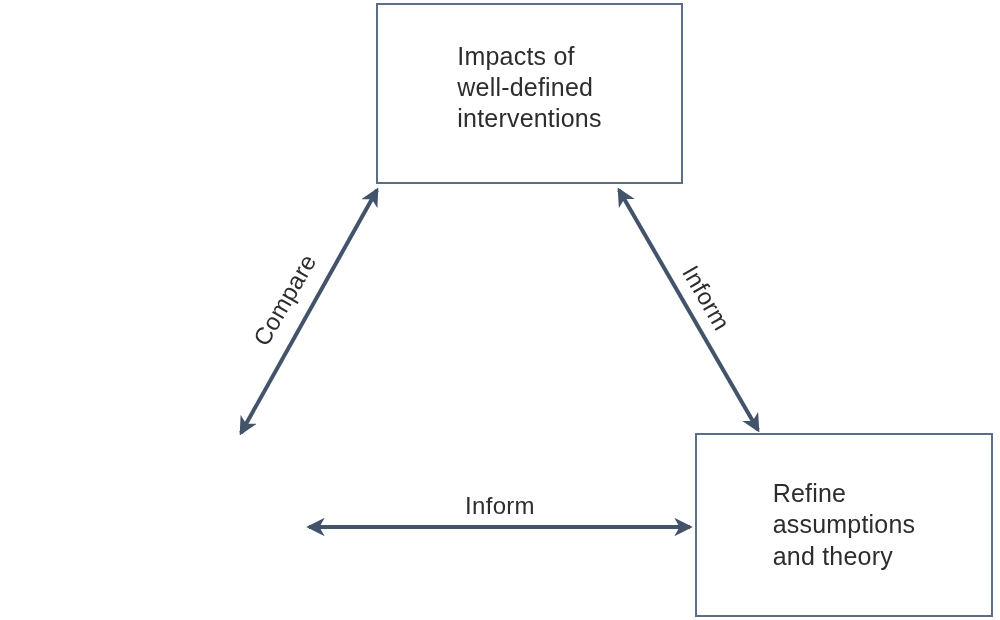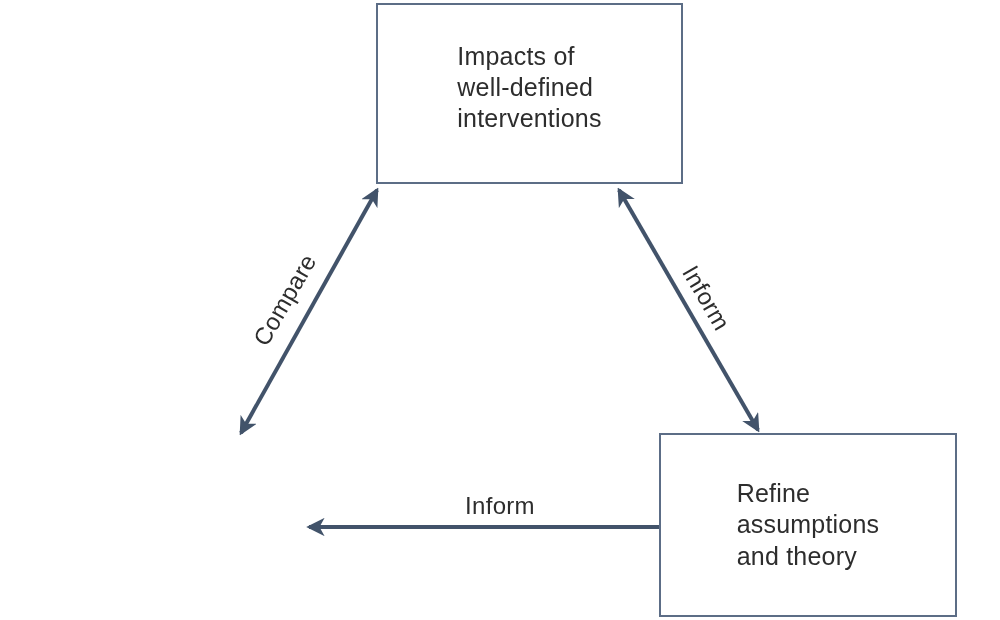--- a/index.html
+++ b/index.html
@@ -40,21 +40,21 @@
   .box-text {
     font-size: 25px;
     line-height: 1.25;
     color: var(--text, #2d2d2d);
     white-space: pre-line;
     text-align: left;
     letter-spacing: 0.2px;
   }
   .box-top          { left: 344px; top: 3px;   width: 307px; height: 181px; margin-left: 32px; }
   .box-bottom-left  { left: 2px;   top: 436px; width: 302px; height: 178px; }
-  .box-bottom-right { left: 659px; top: 433px; width: 298px; height: 184px; }
+  .box-bottom-right { left: 695px; top: 433px; width: 298px; height: 184px; }
 
   .box-top .box-text { transform: translateY(-6px); }
 
   .edge-label {
     position: absolute;
     font-size: 24px;
     color: var(--text, #2d2d2d);
     white-space: nowrap;
     letter-spacing: 0.3px;
   }

